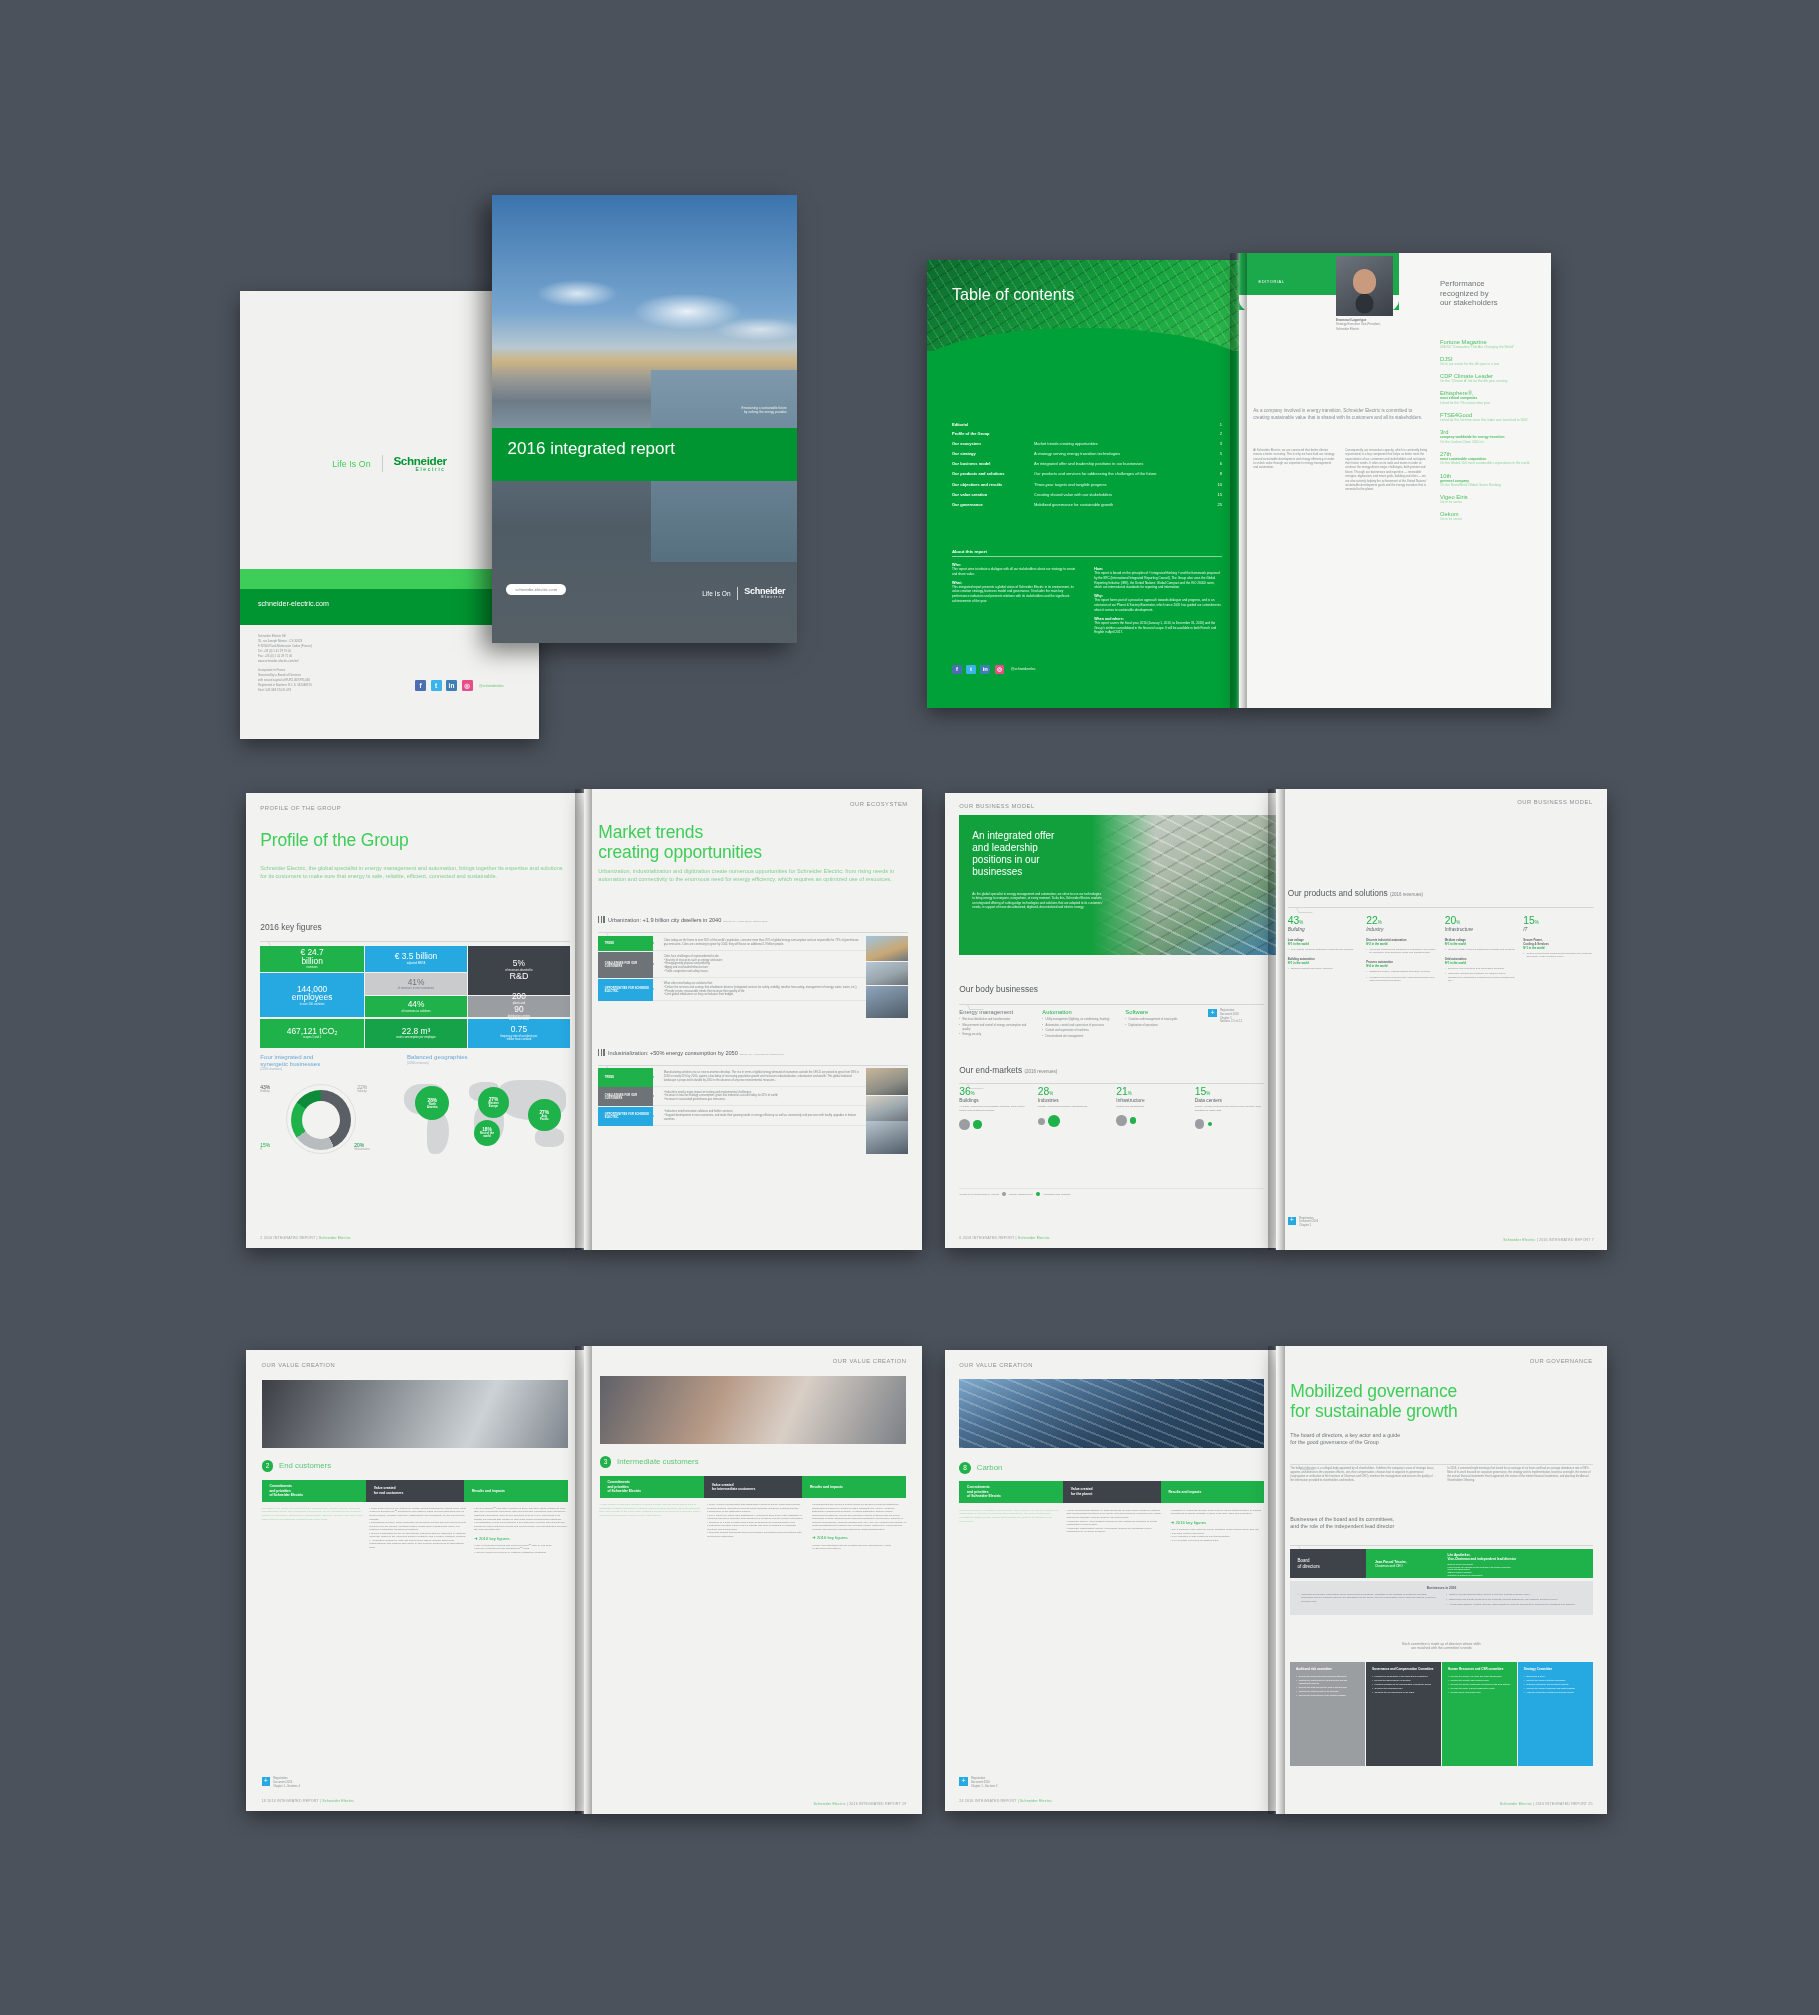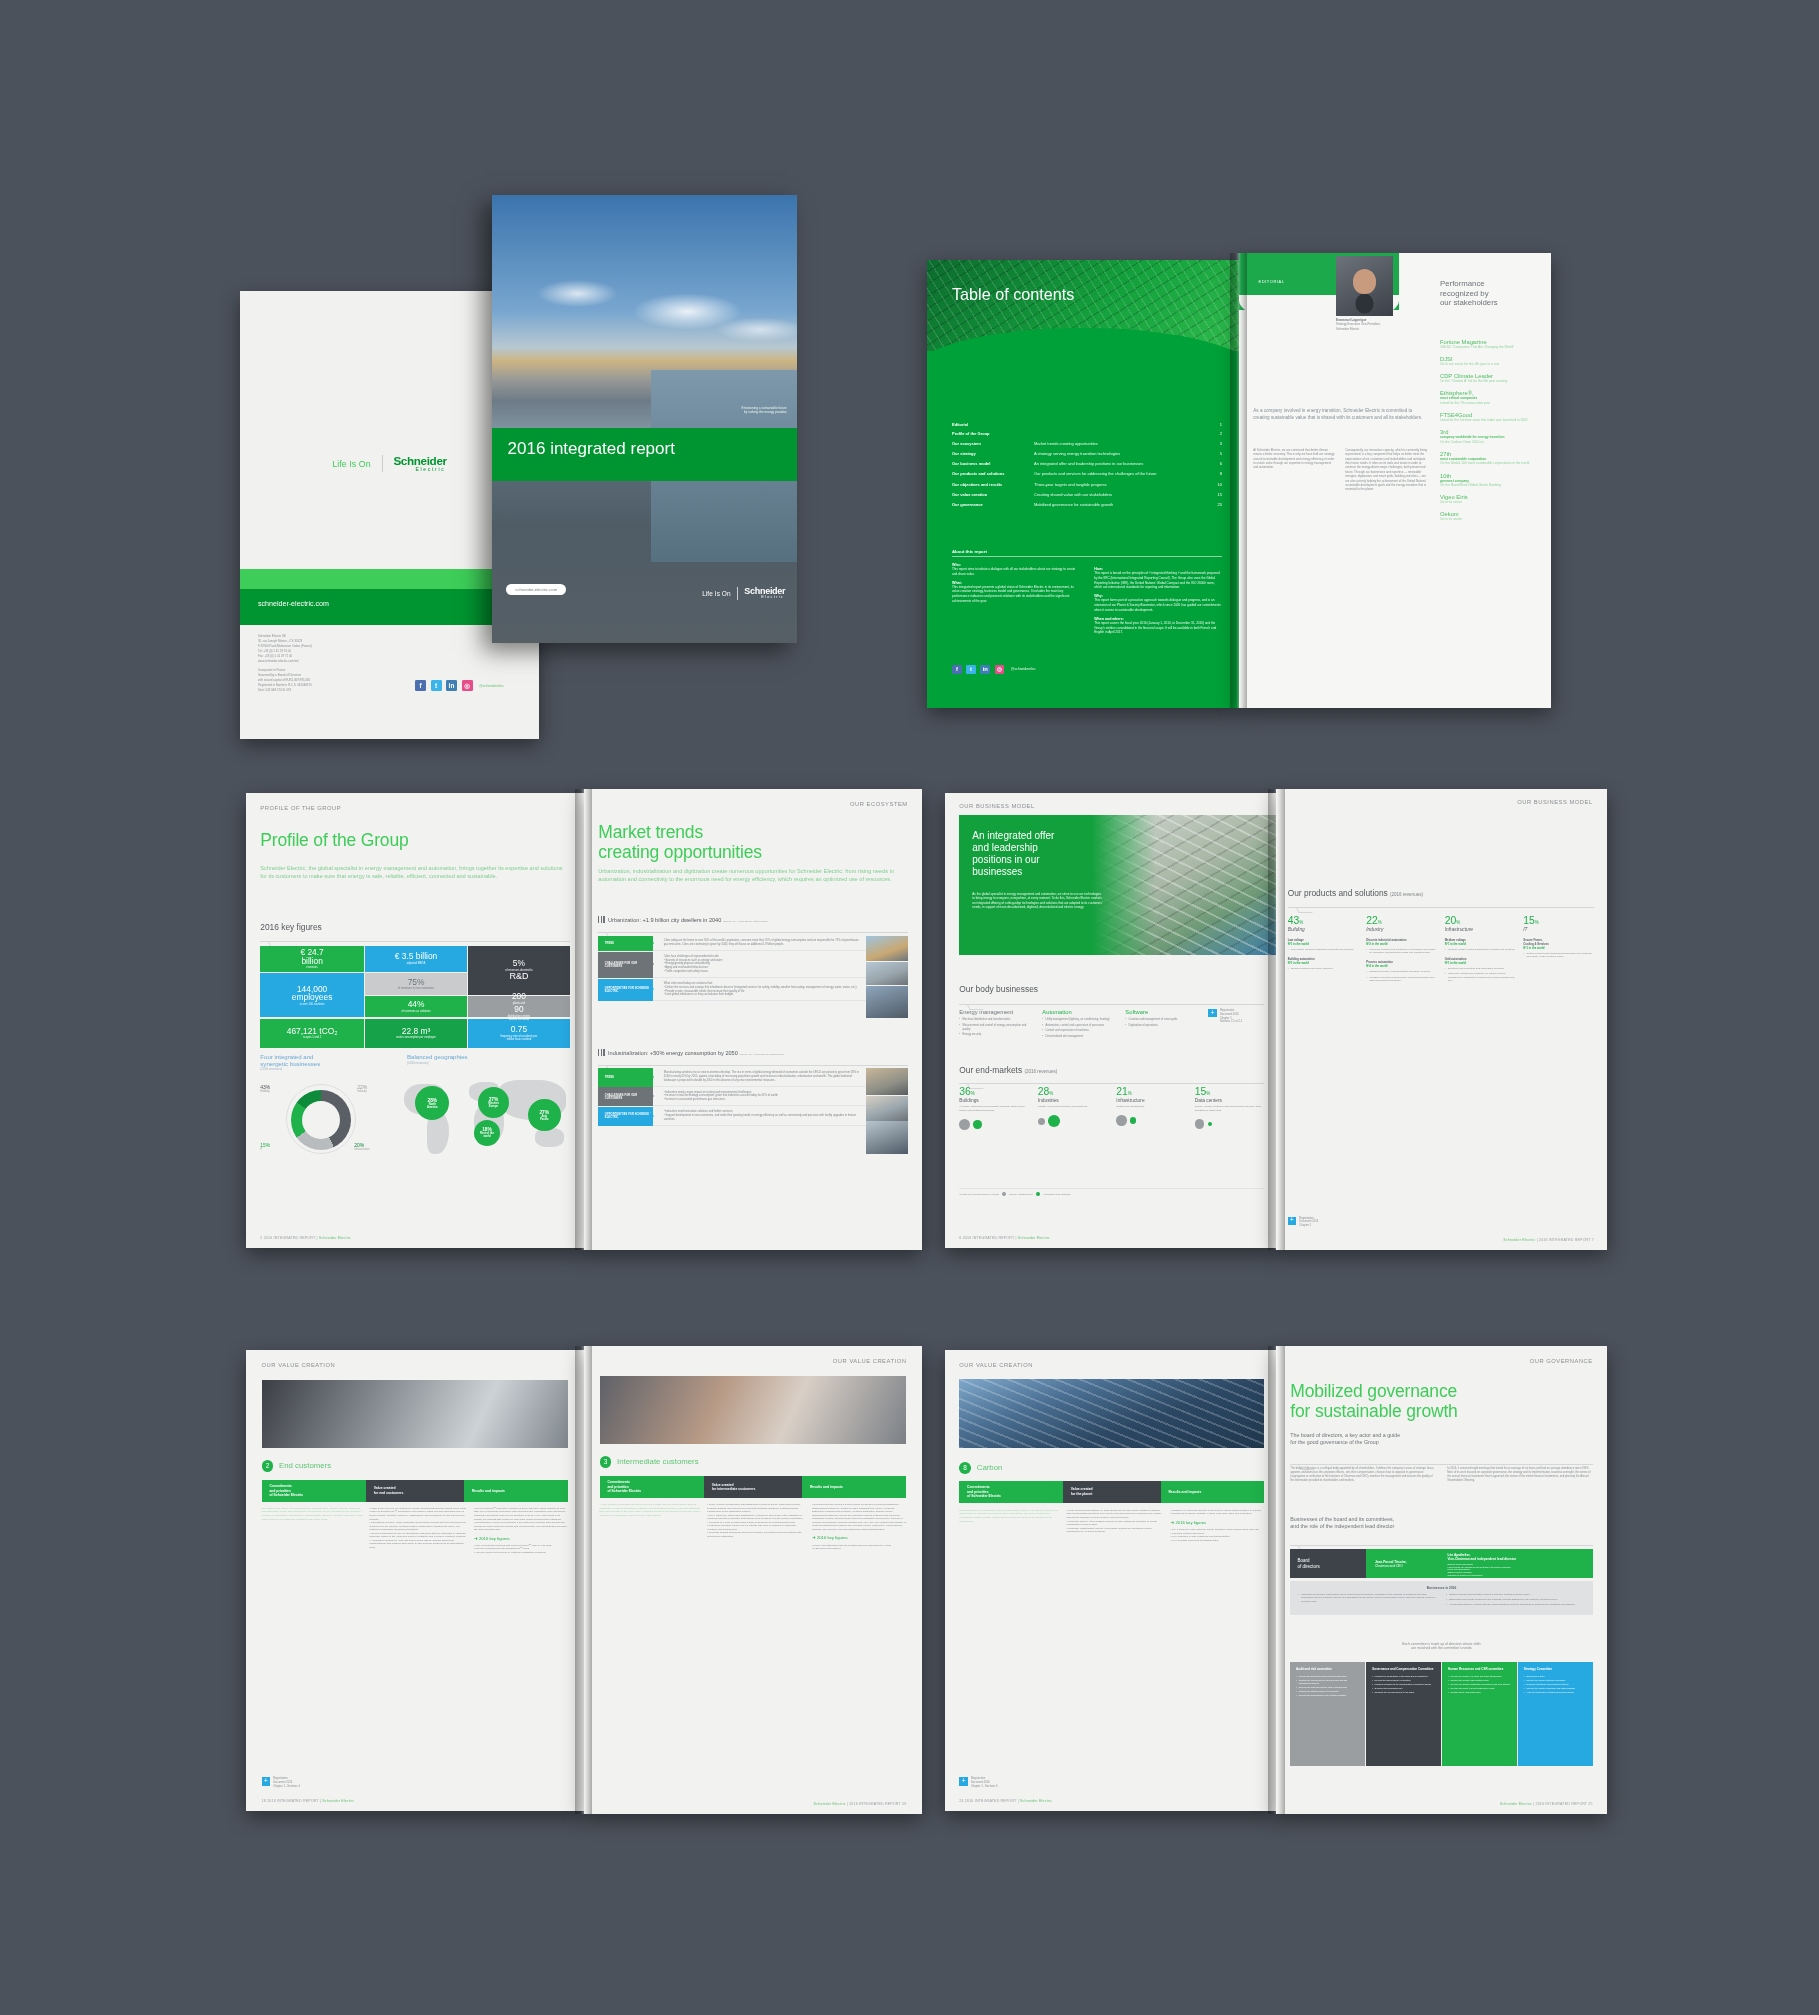--- a/index.html
+++ b/index.html
@@ -530,21 +530,21 @@
         <div class="kf dk c3">
             <div class="big">5%</div>
             <div class="sm">of revenues devoted to</div>
             <div class="big" style="font-size:9px;">R&amp;D</div>
           </div>
         <div class="kf b c4">
             <div class="big">144,000<br>employees</div>
             <div class="sm">in over 100 countries</div>
           </div>
         <div class="kf lg c5">
-            <div class="big">75%</div>
+            <div class="big">41%</div>
             <div class="sm">of revenues in new economies</div>
           </div>
         <div class="kf g c6">
             <div class="big">44%</div>
             <div class="sm">of revenues as solutions</div>
           </div>
         <div class="kf mg c7">
             <div class="big">200</div>
             <div class="sm">plants and</div>
             <div class="big">90</div>

